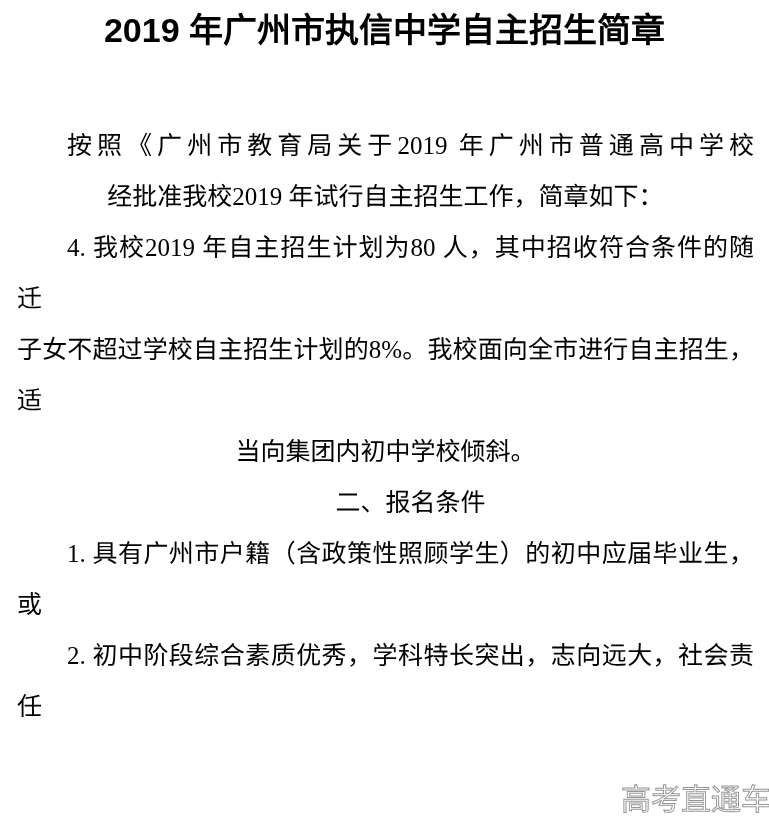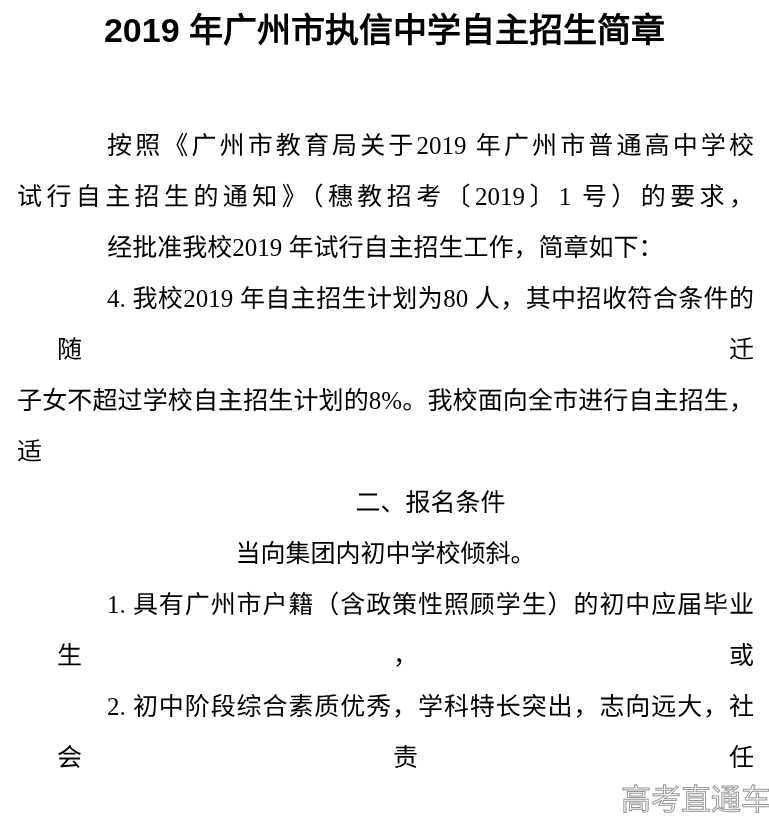--- a/index.html
+++ b/index.html
@@ -24,21 +24,21 @@
   }
   .doc {
     margin-top: 68px;
     padding: 0 15px 0 17px;
     font-size: 25px;
   }
   .line {
     line-height: 51px;
     text-align: center;
   }
-  .line.indent { text-indent: 2em; margin-left: 40px; }
+  .line.indent { text-indent: 2em; }
   .line.fill {
     text-align: justify;
     text-align-last: justify;
     text-justify: inter-character;
   }
   .watermark {
     position: absolute;
     top: 783px;
     left: 621px;
     font-family: "Liberation Sans", "DejaVu Sans", sans-serif;
@@ -52,29 +52,28 @@
   }
 </style>
 </head>
 <body>
 
 <h1 class="title">2019 年广州市执信中学自主招生简章</h1>
 
 <div class="doc">
 
   <div class="line indent fill">按照《广州市教育局关于2019 年广州市普通高中学校</div>
-  <div class="line fill">试行自主招生的通知》（穗教招考〔2019〕1 号）的要求，</div>
   <div class="line">经批准我校2019 年试行自主招生工作，简章如下：</div>
 
 
   <div class="line indent fill">4. 我校2019 年自主招生计划为80 人，其中招收符合条件的随迁</div>
   <div class="line fill">子女不超过学校自主招生计划的8%。我校面向全市进行自主招生，适</div>
+  <div class="line">当向集团内初中学校倾斜。</div>
+
   <div class="line indent">二、报名条件</div>
-
-  <div class="line">当向集团内初中学校倾斜。</div>
 
   <div class="line indent fill">1. 具有广州市户籍（含政策性照顾学生）的初中应届毕业生，或</div>
 
   <div class="line indent fill">2. 初中阶段综合素质优秀，学科特长突出，志向远大，社会责任</div>
 
 </div>
 
 <div class="watermark">高考直通车</div>
 
 </body></html>

